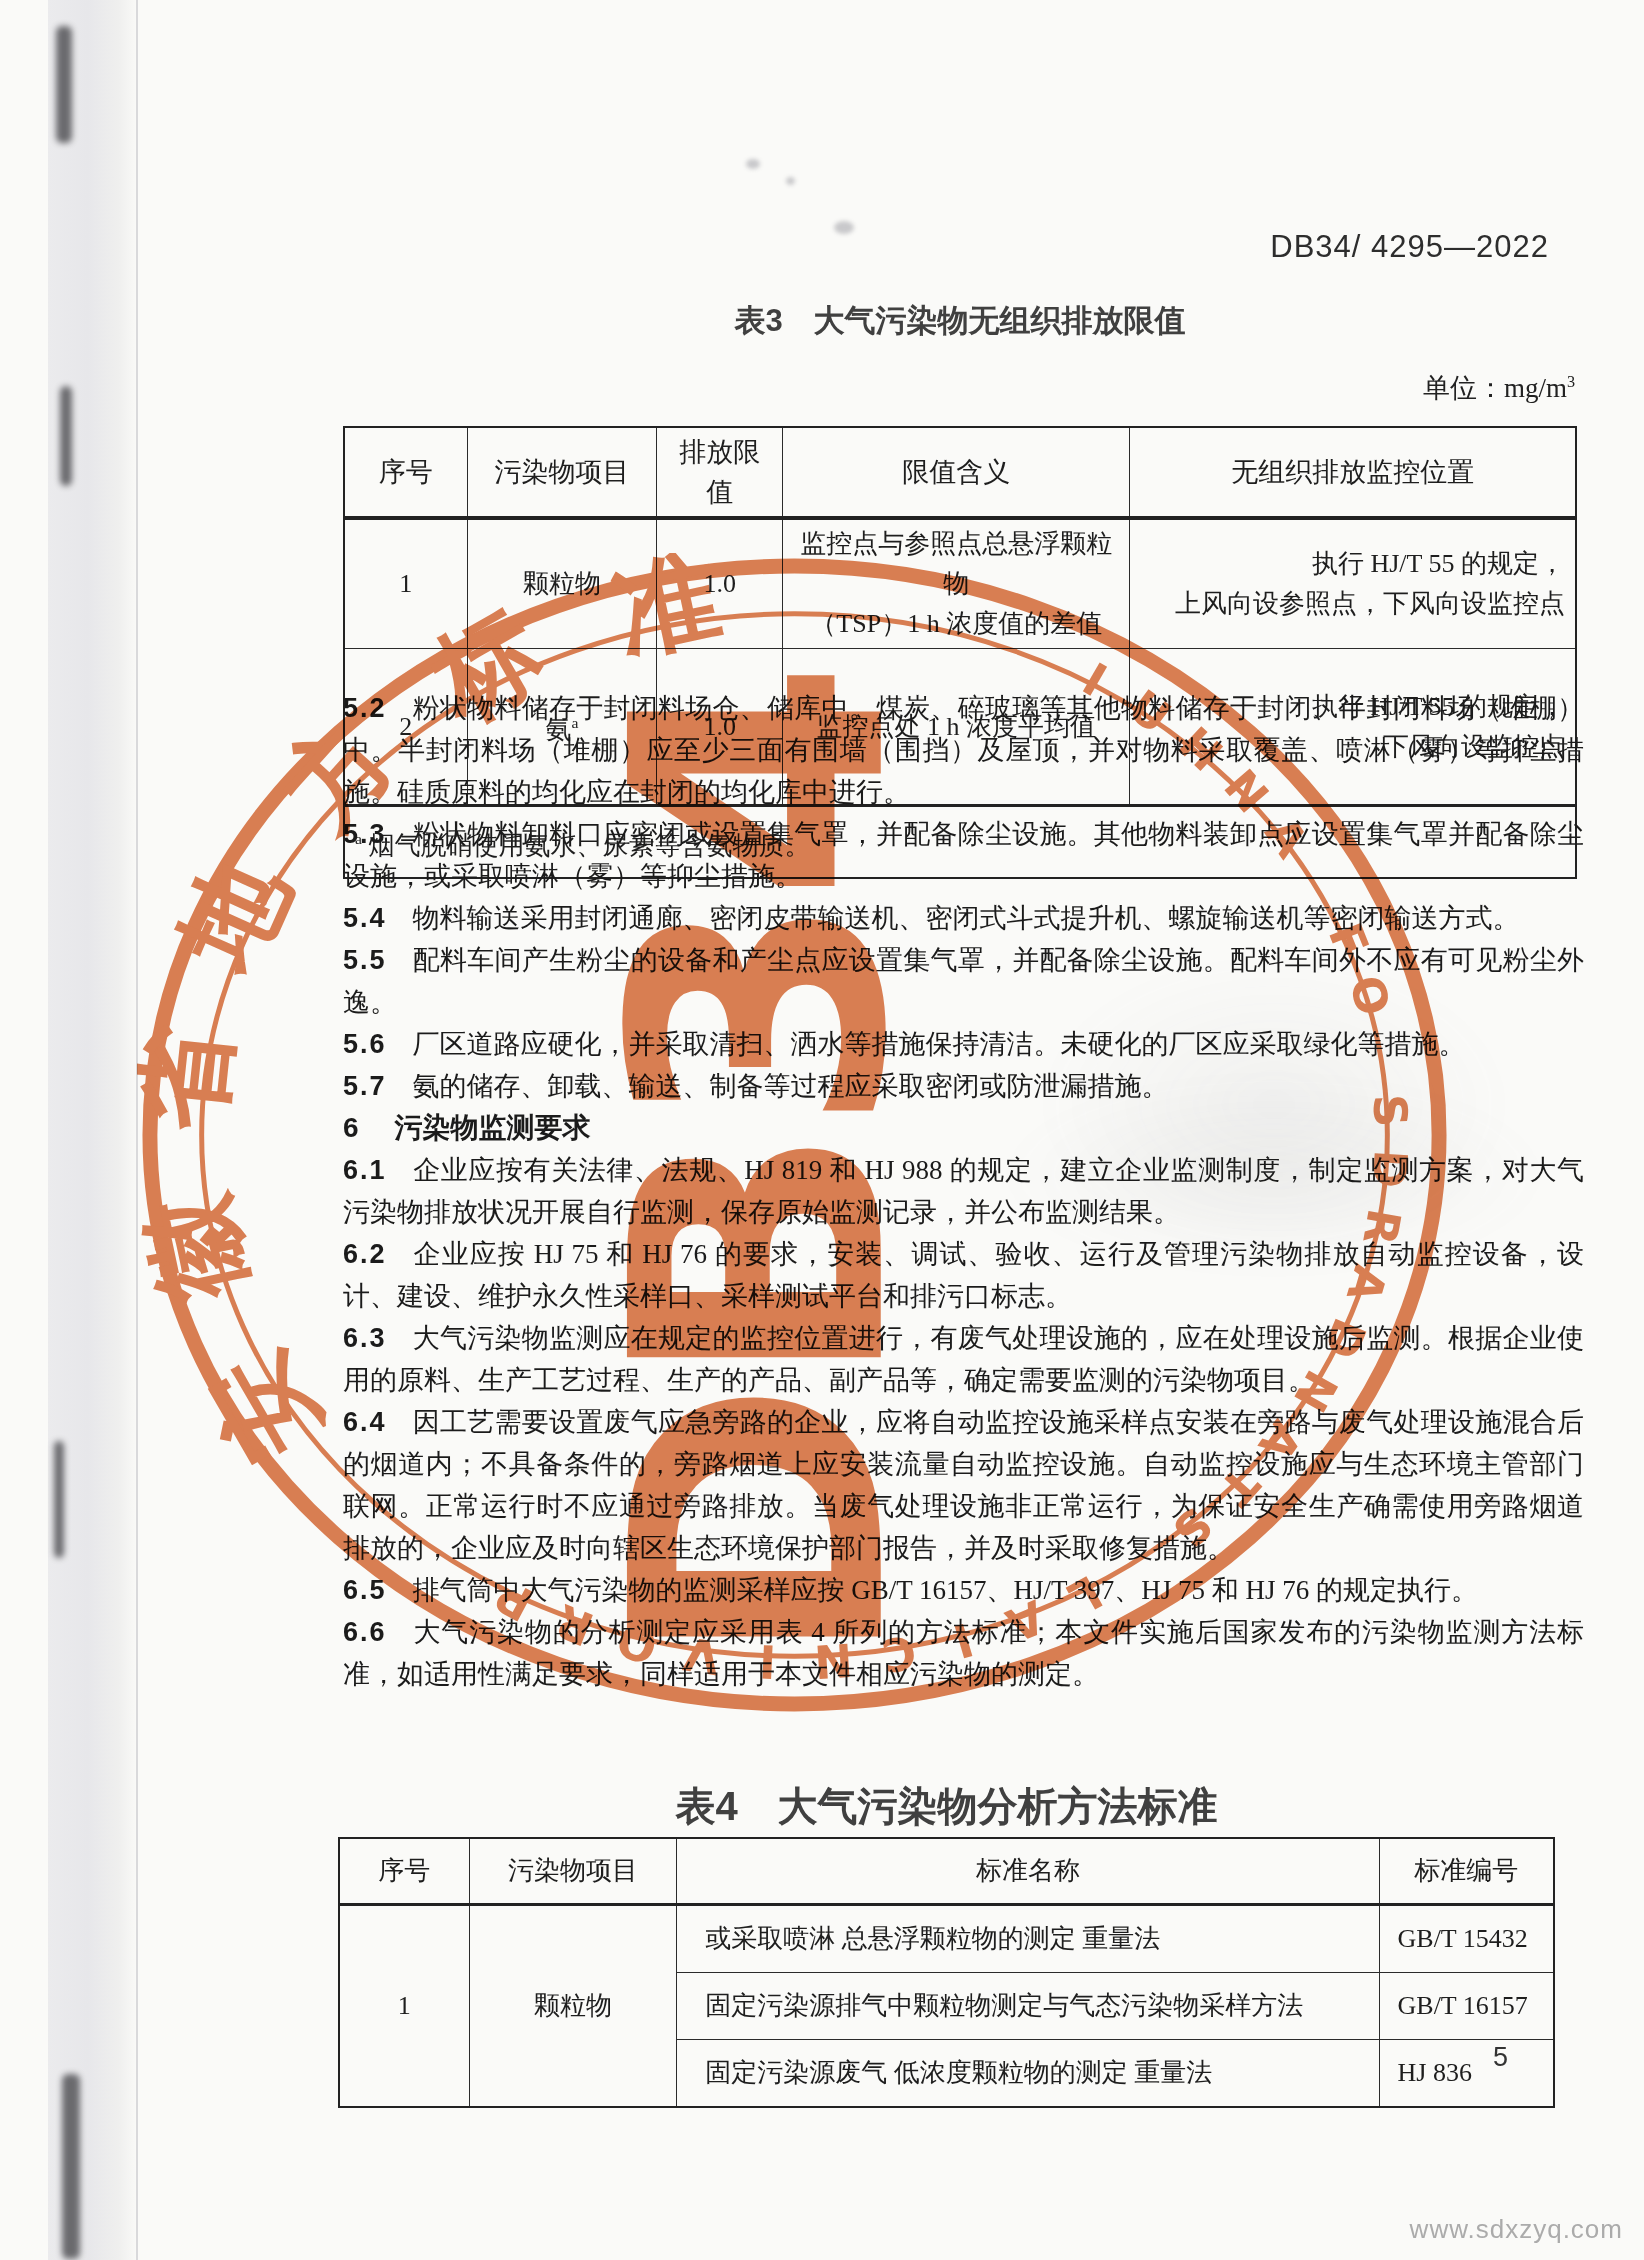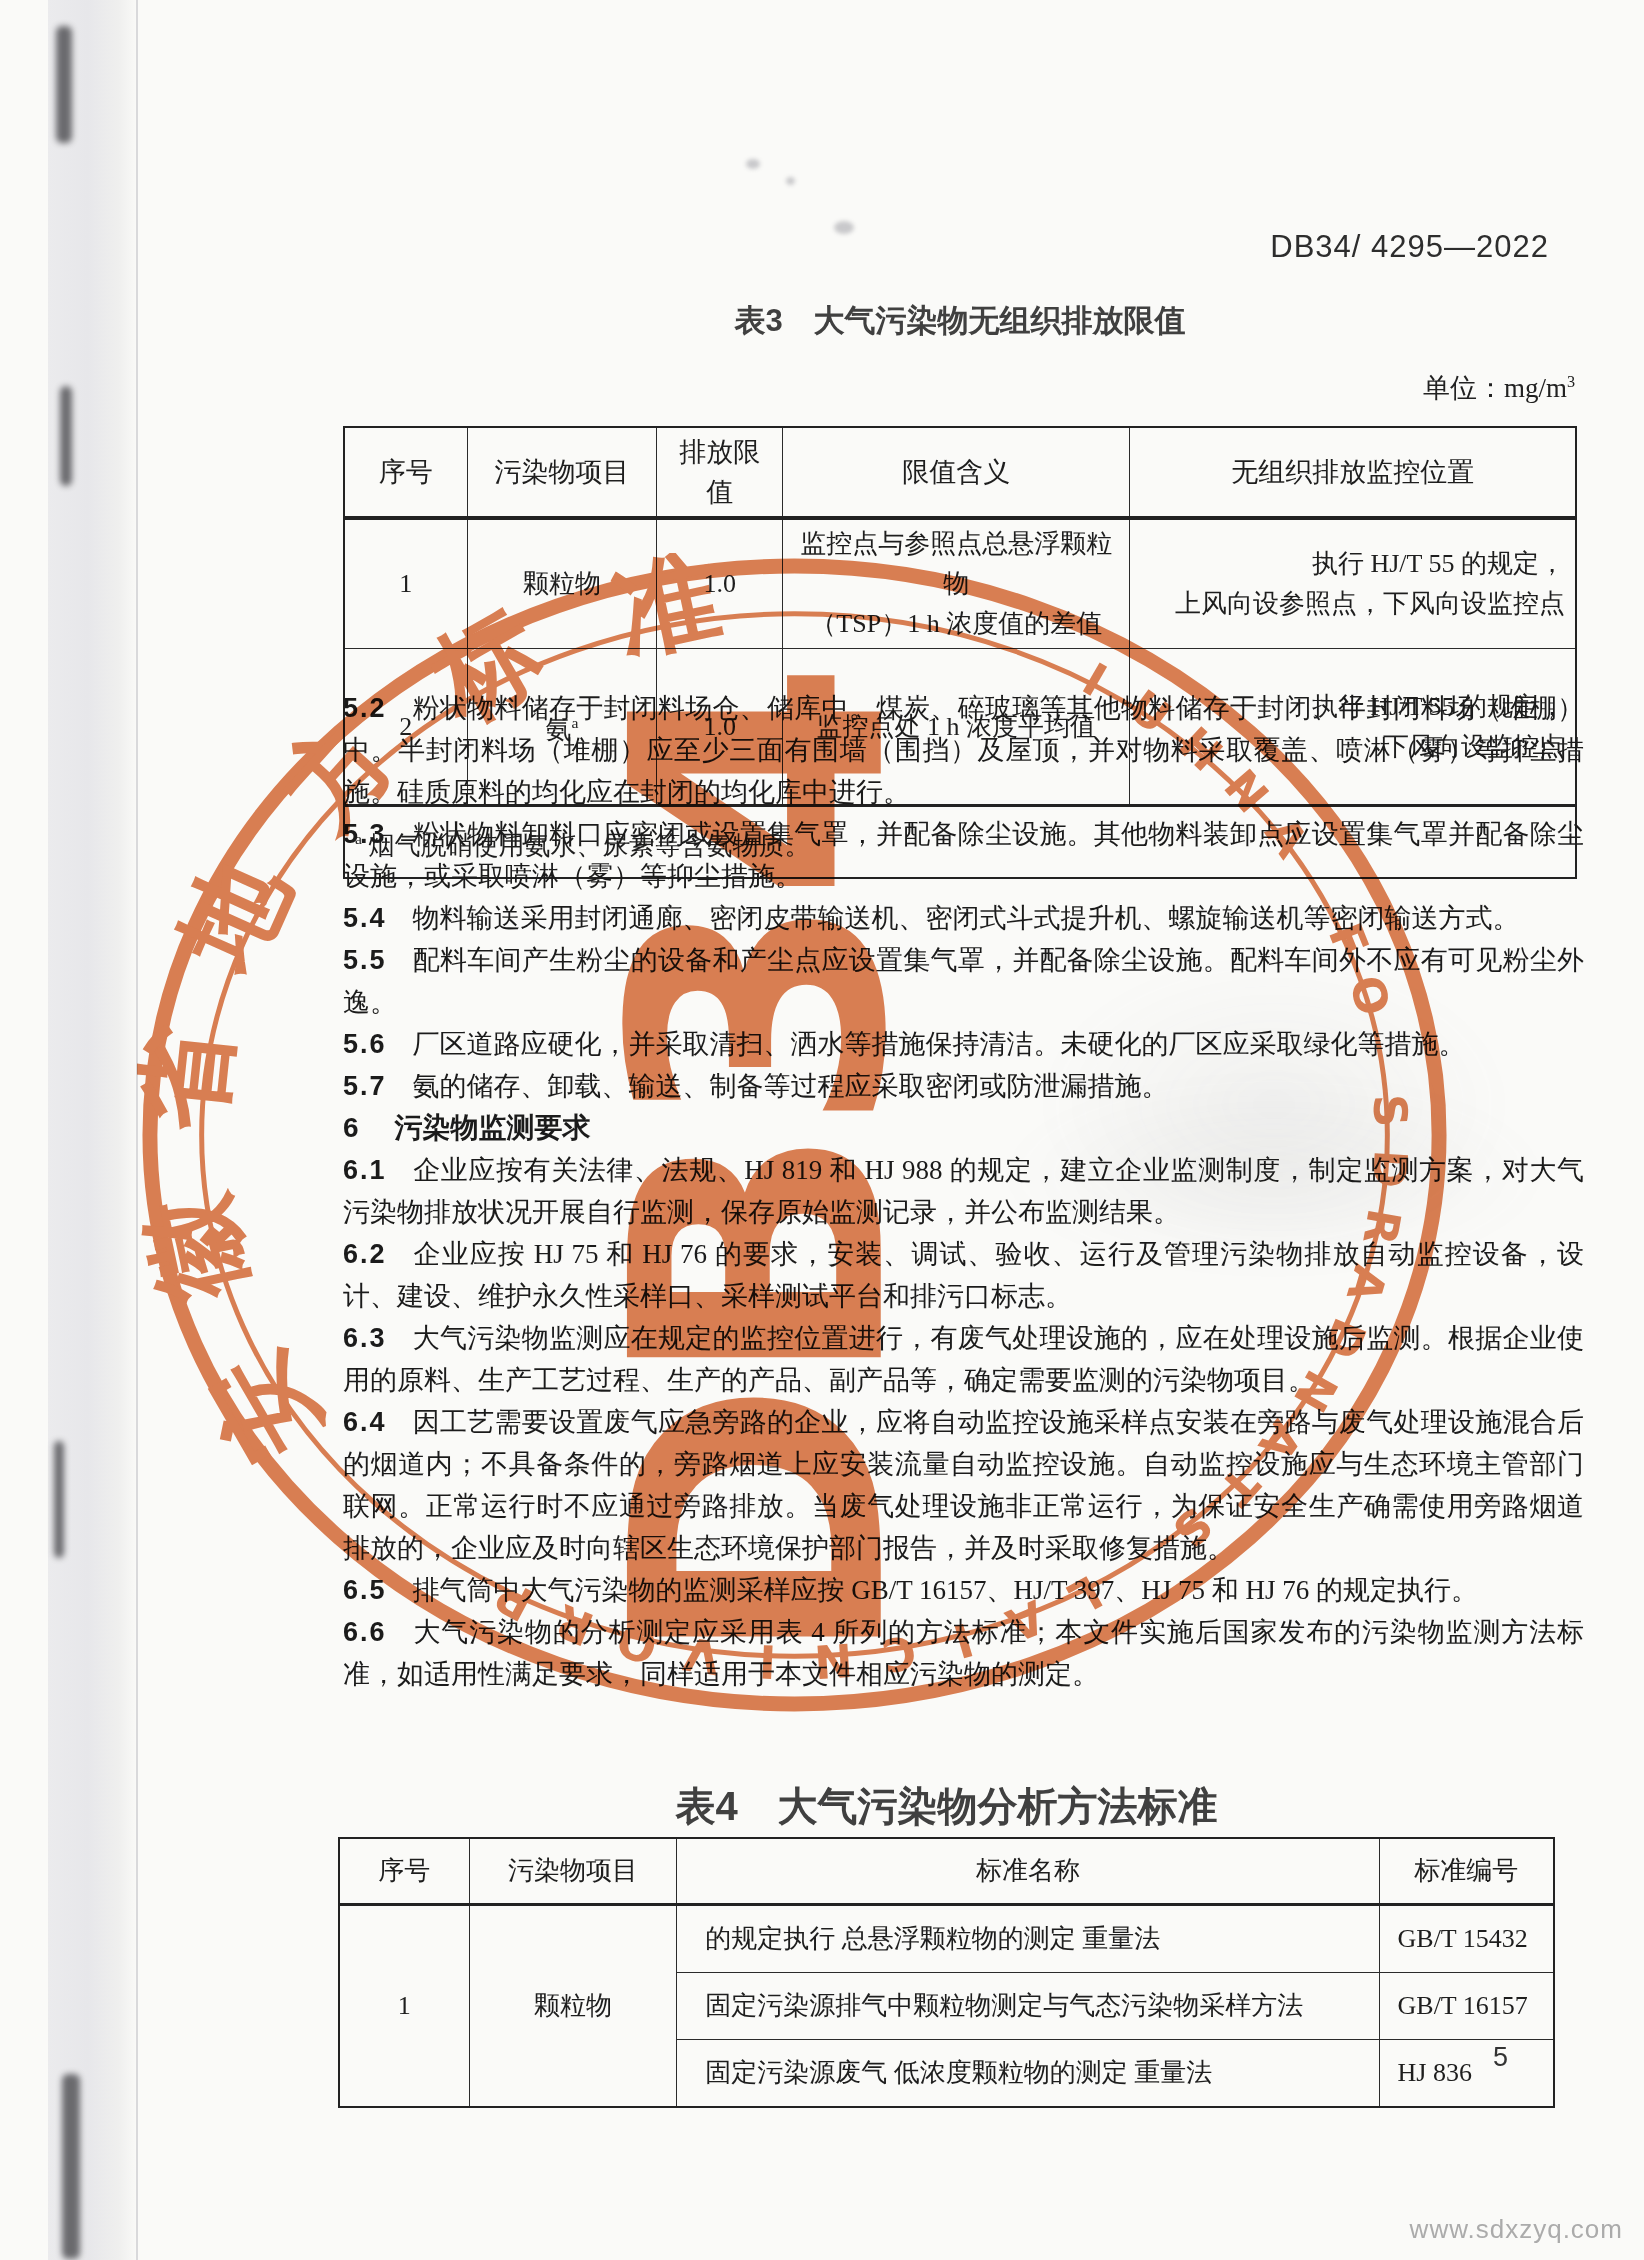--- a/index.html
+++ b/index.html
@@ -180,21 +180,21 @@
     <tbody>
       <tr class="hrow">
         <td>序号</td>
         <td>污染物项目</td>
         <td>标准名称</td>
         <td>标准编号</td>
       </tr>
       <tr class="drow">
         <td rowspan="3">1</td>
         <td rowspan="3">颗粒物</td>
-        <td class="name">的规定执行 总悬浮颗粒物的测定 重量法</td>
+        <td class="name">或采取喷淋 总悬浮颗粒物的测定 重量法</td>
         <td class="code">GB/T 15432</td>
       </tr>
       <tr class="drow">
         <td class="name">固定污染源排气中颗粒物测定与气态污染物采样方法</td>
         <td class="code">GB/T 16157</td>
       </tr>
       <tr class="drow">
         <td class="name">固定污染源废气 低浓度颗粒物的测定 重量法</td>
         <td class="code">HJ 836</td>
       </tr>

